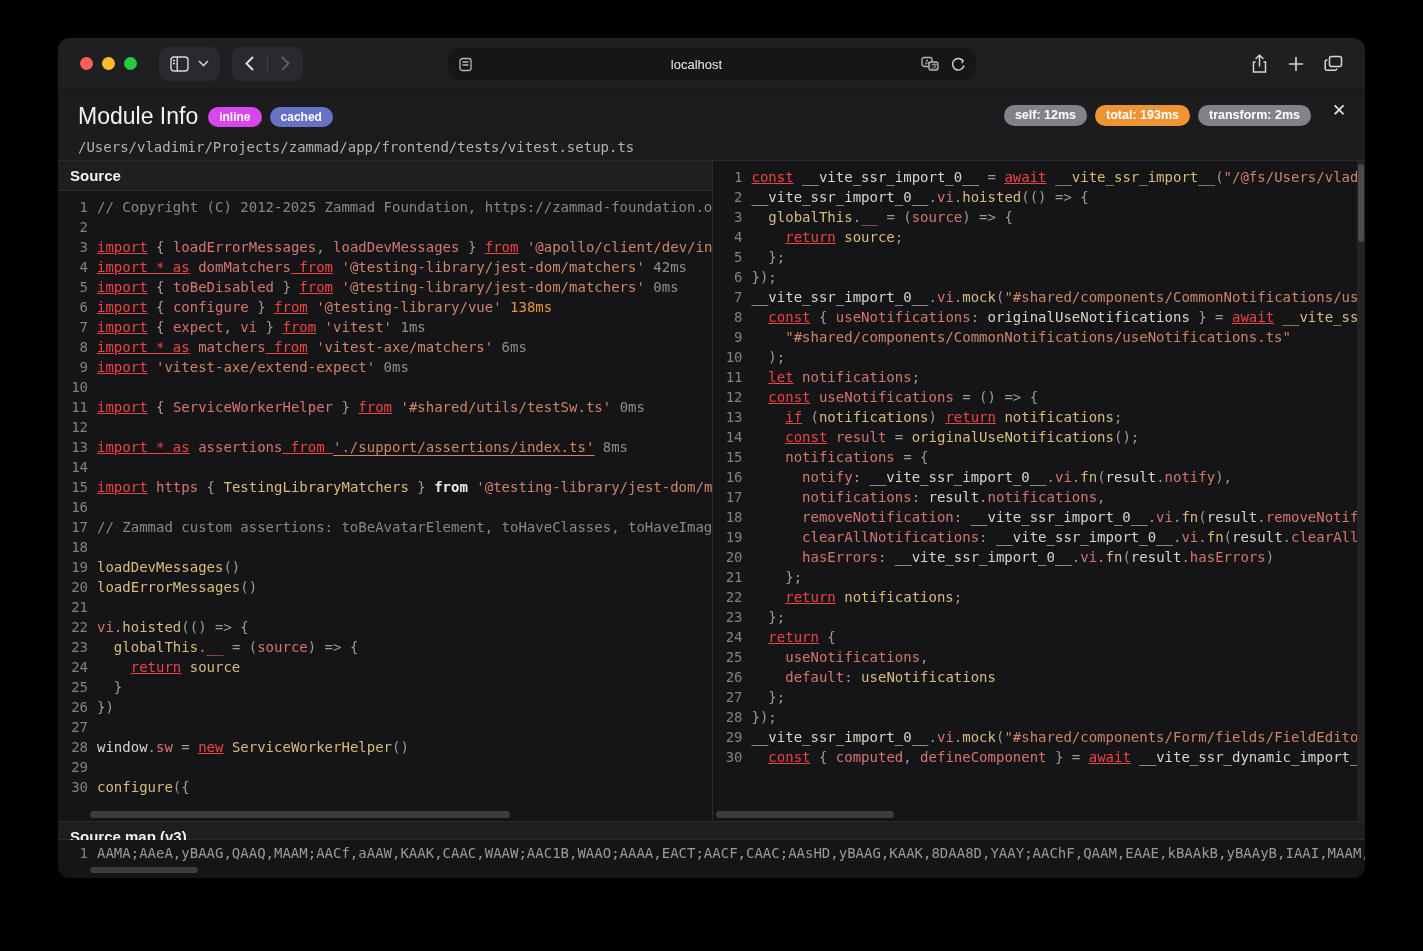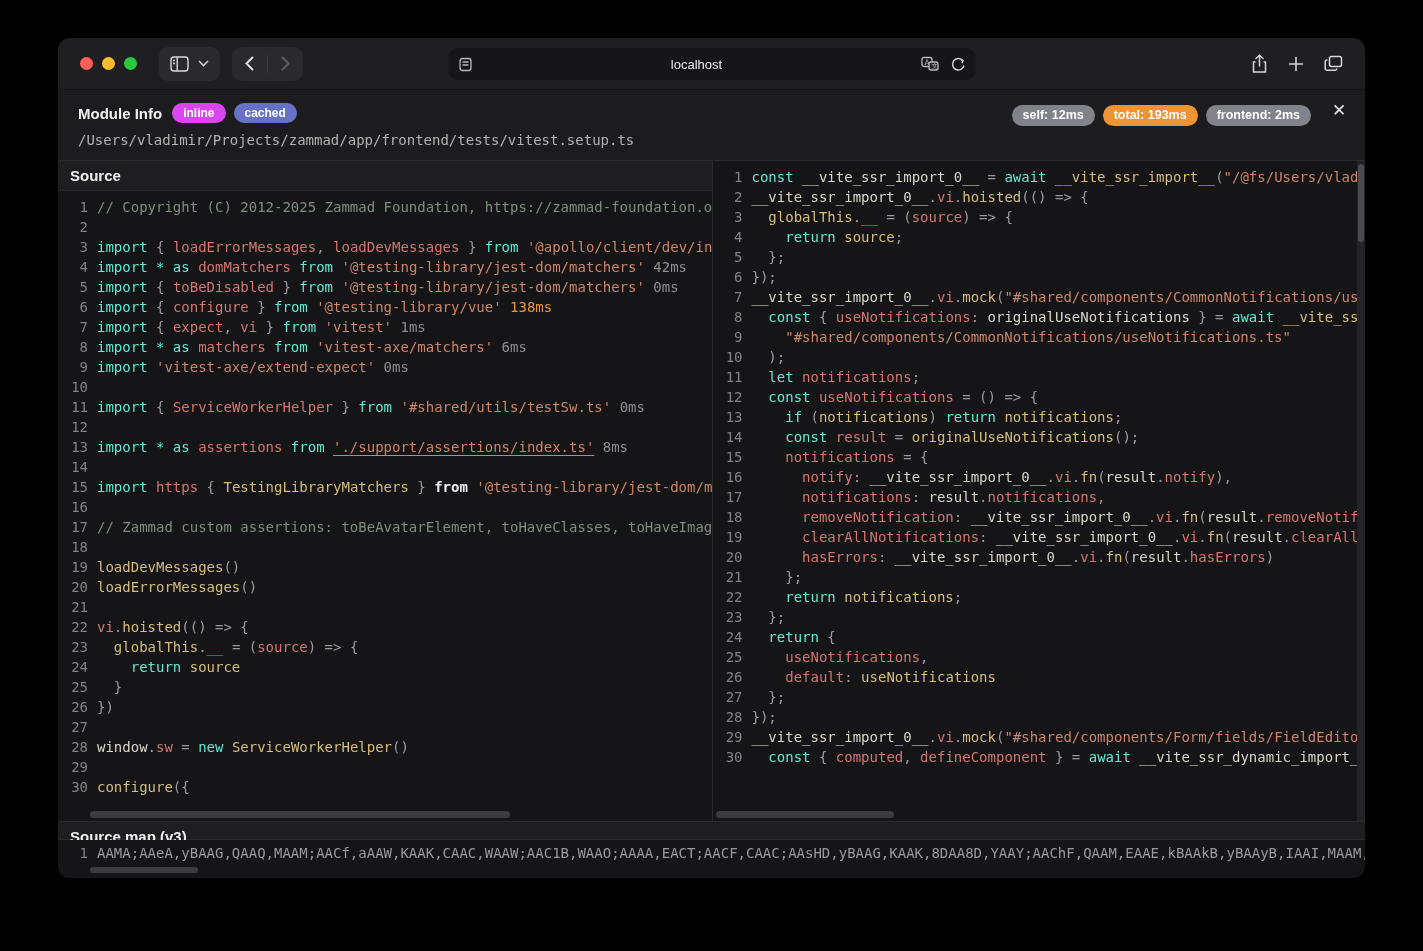--- a/index.html
+++ b/index.html
@@ -24,21 +24,21 @@
               width:527px; height:32px; background:#161619; border-radius:9px;
               display:flex; align-items:center; padding:0 9px; }
   .url-text { flex:1; text-align:center; font-size:13px; color:#ececec; }
   .url-right { display:flex; align-items:center; gap:10px; }
   .tb-right { margin-left:auto; display:flex; align-items:center; gap:20px; margin-right:8px; }
   .icon { display:inline-flex; align-items:center; justify-content:center; }
 
   
   .page-header { flex:none; height:70px; position:relative; padding:13px 20px 0 20px; }
   .mi-row { display:flex; align-items:center; gap:10px; }
-  .mi-title { font-size:15px; font-weight:700; color:#f2f2f2; }
+  .mi-title { font-size:23px; font-weight:400; color:#f2f2f2; }
   .badge { font-size:12px; font-weight:700; color:#fff; padding:3px 11px; border-radius:11px; line-height:14px; }
   .mi-path { margin-top:9px; font-family:"DejaVu Sans Mono", monospace; font-size:14px; color:#b2b2b2; }
   .timings { position:absolute; right:54px; top:15px; display:flex; gap:8px; }
   .pill { font-size:12.5px; font-weight:700; color:#fff; padding:3px 11px; border-radius:12px; line-height:15px; }
   .close-btn { position:absolute; right:16px; top:11px; width:20px; height:20px; color:#e3e3e3;
                font-size:17px; line-height:20px; text-align:center; }
 
   
   .panes { flex:1; min-height:0; display:flex; border-top:1px solid #2b2b2e; }
   .pane { width:50%; min-width:0; display:flex; flex-direction:column; position:relative; }
@@ -46,21 +46,21 @@
   .pane-header { flex:none; height:30px; line-height:30px; padding-left:12px;
                  font-size:15px; font-weight:700; color:#f0f0f0;
                  background:#1e1e21; border-bottom:1px solid #2b2b2e; }
   .code-area { flex:1; min-height:0; background:#151518; overflow:hidden; padding-top:6px;
                font-family:"DejaVu Sans Mono", monospace; font-size:14px; line-height:20px;
                position:relative; }
   .code-line { display:flex; white-space:pre; height:20px; }
   .ln { flex:none; width:30px; text-align:right; margin-right:9px; color:#828285; }
   .code-text { white-space:pre; }
 
-  .tk-k { color:#5eead4; }                       
+  .tk-k { color:#ef4444;text-decoration:underline; }                       
   .tk-v { color:#d4766f; }                       
   .tk-s { color:#cd8568; }                       
   .tk-f { color:#d6bd7c; }                       
   .tk-p { color:#9b9b9e; }                       
   .tk-c { color:#7f8d7f; }                       
   .tk-d { color:#d9d5c9; }                       
   .tk-t { color:#8d8d90; }                       
   .tk-o { color:#e8953e; }                       
   .tk-u { color:#cd8568; text-decoration:underline; text-underline-offset:3px; }
   .tk-b { color:#eaeaea; font-weight:700; }
@@ -177,21 +177,21 @@
         <span class="mi-title">Module Info</span>
         <span id="badges" style="display:flex;gap:8px;">
             <span class="badge" style="background: #d946ef;">inline</span>
             <span class="badge" style="background: rgb(102, 113, 200);">cached</span>
           </span>
       </div>
       <div class="mi-path">/Users/vladimir/Projects/zammad/app/frontend/tests/vitest.setup.ts</div>
       <div class="timings" id="timings">
           <span class="pill" style="background: rgb(130, 130, 138);">self: 12ms</span>
           <span class="pill" style="background: rgb(238, 148, 52);">total: 193ms</span>
-          <span class="pill" style="background: rgb(130, 130, 138);">frontend: 2ms</span>
+          <span class="pill" style="background: rgb(130, 130, 138);">transform: 2ms</span>
         </div>
       <div class="close-btn">✕</div>
     </div>
 
     <div class="panes">
       <div class="pane">
         <div class="pane-header">Source</div>
         <div class="code-area">
           <div class="code-line"><span class="ln">1</span><span class="code-text"><span class="tk-c">// Copyright (C) 2012-2025 Zammad Foundation, https://zammad-foundation.org/</span></span></div>
             <div class="code-line"><span class="ln">2</span><span class="code-text"></span></div>

